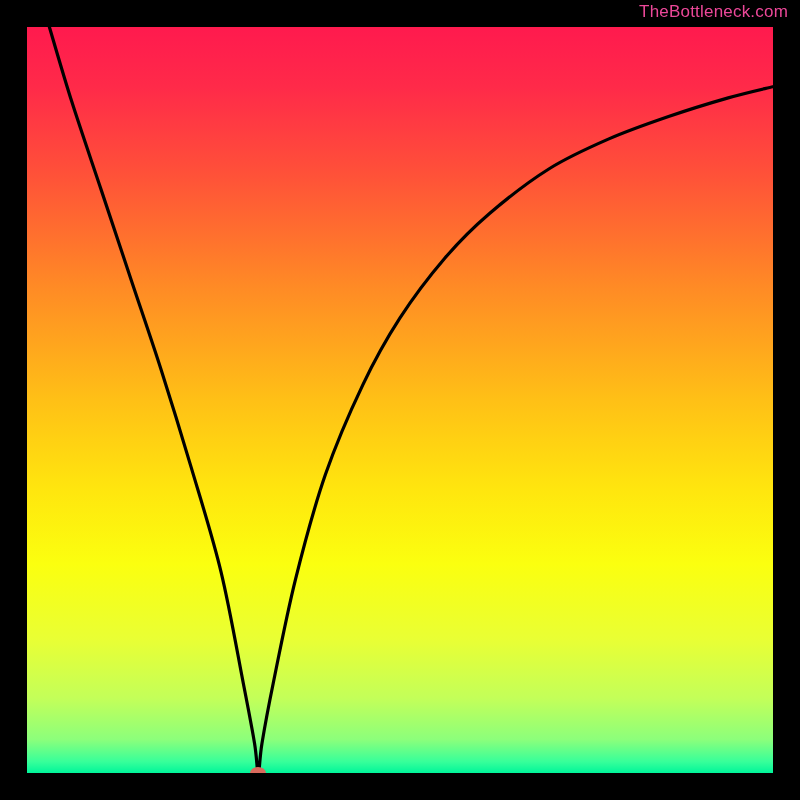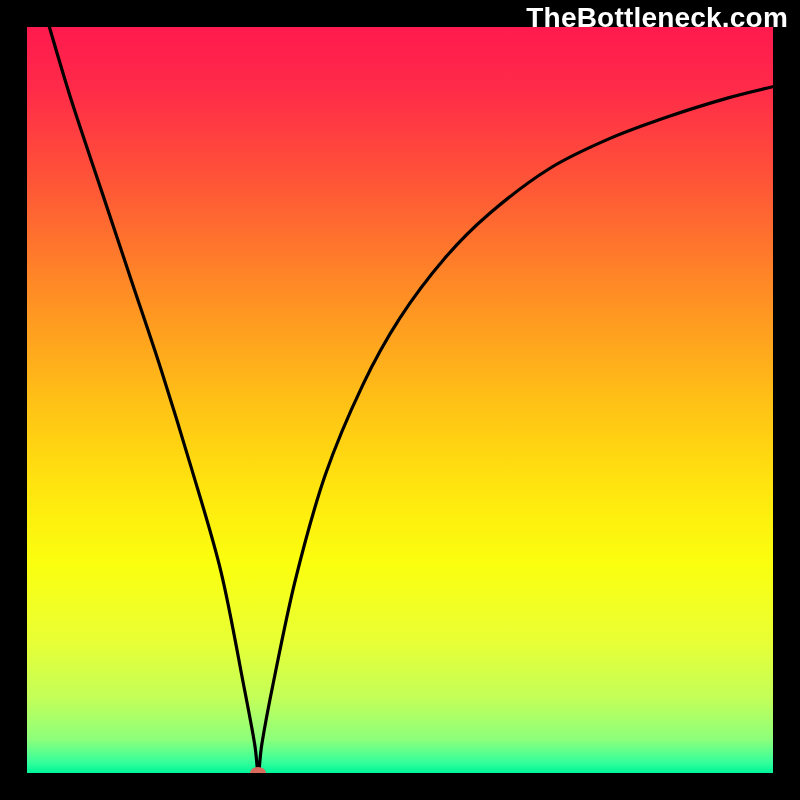--- a/index.html
+++ b/index.html
@@ -9,23 +9,23 @@
     height: 800px;
     background: #000;
     position: relative;
     overflow: hidden;
     font-family: Arial, Helvetica, sans-serif;
   }
   .watermark {
     position: absolute;
     top: 2px;
     right: 12px;
-    color: #ffffff;
-    font-size: 28px;
-    font-weight: 700;
+    color: #ec4899;
+    font-size: 17px;
+    font-weight: 400;
     letter-spacing: 0.2px;
     z-index: 10;
   }
   .plot-area {
     position: absolute;
     left: 27px;
     top: 27px;
     width: 746px;
     height: 746px;
     overflow: hidden;

